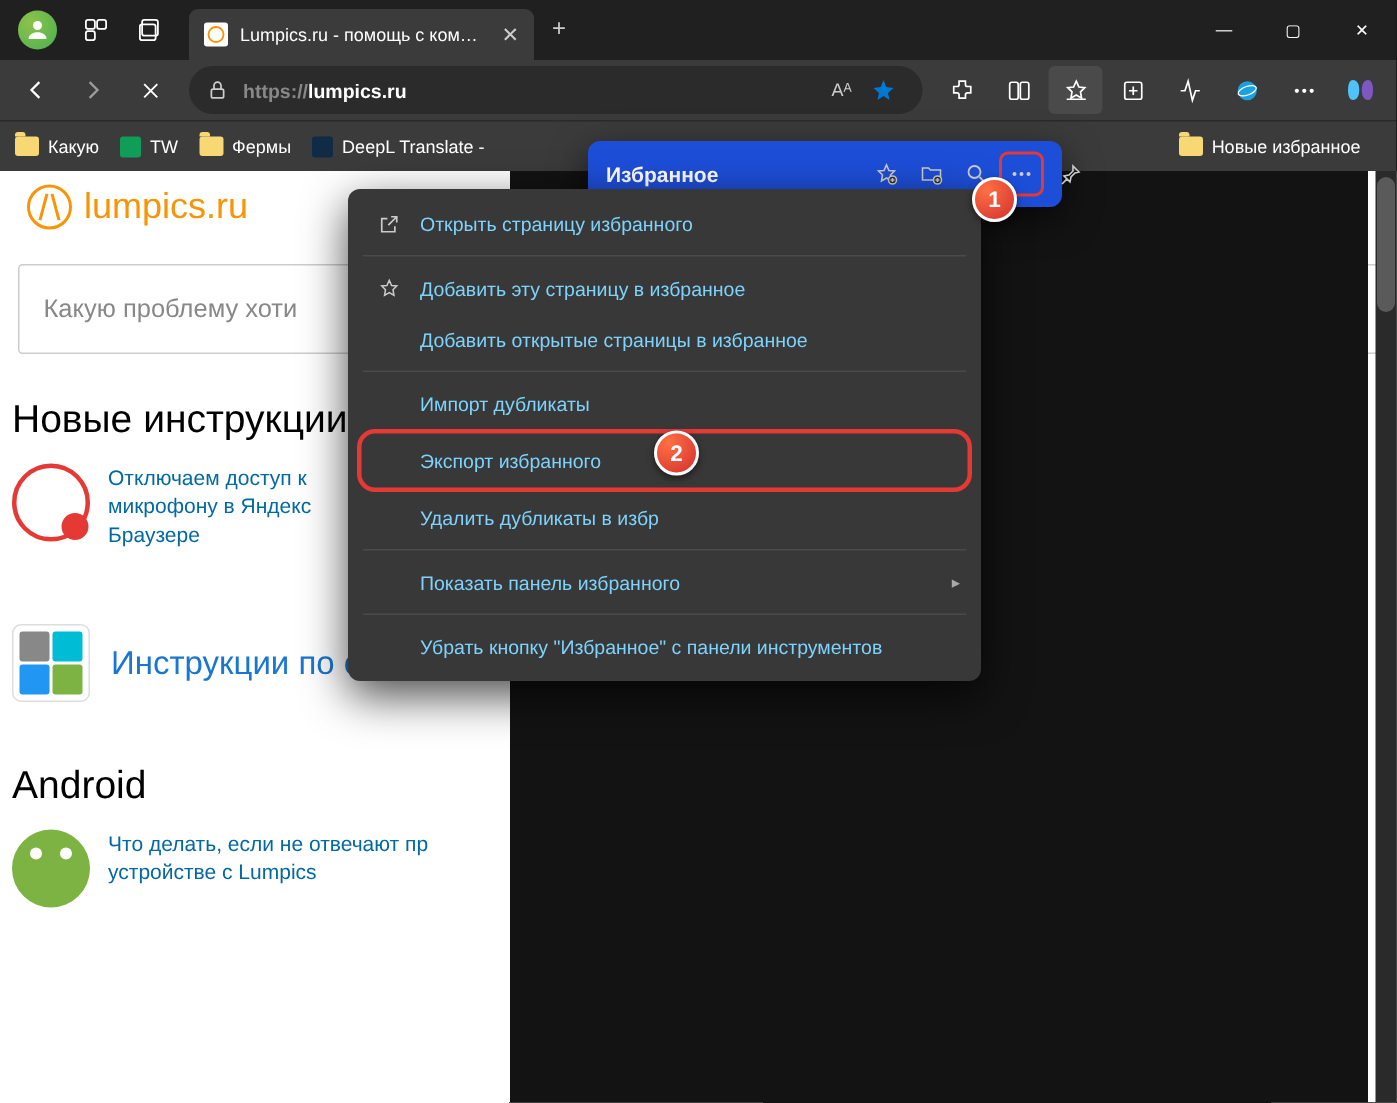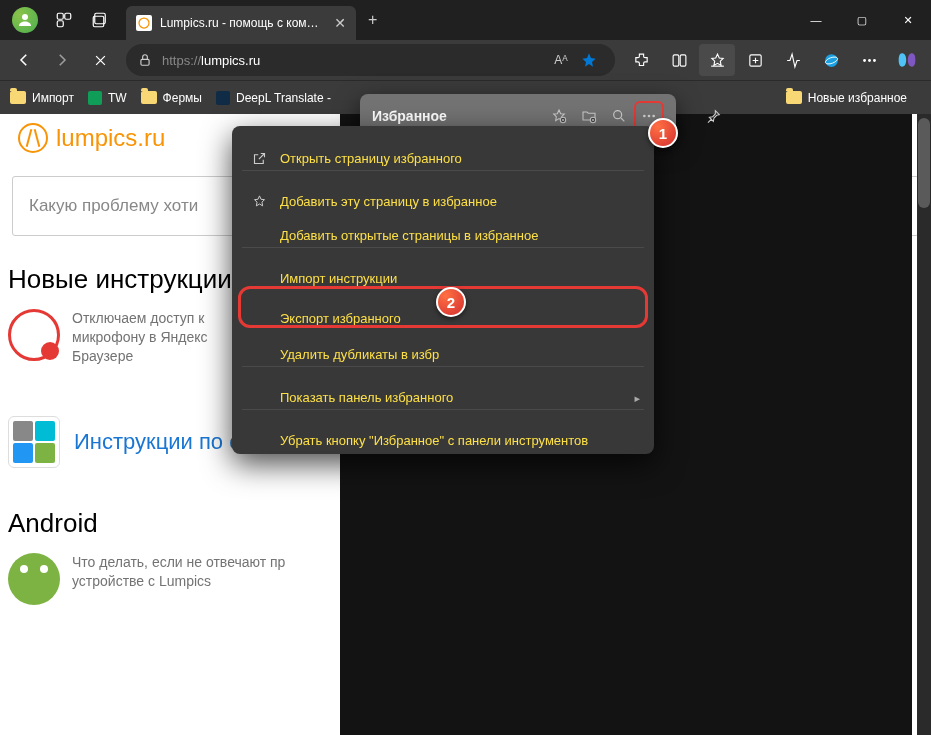--- a/index.html
+++ b/index.html
@@ -17,21 +17,21 @@
 .new-tab { color: #ccc; margin-left: 12px; font-size: 16px; font-weight: 300; }
 .win-controls { position: absolute; right: 0; top: 0; display: flex; }
 .win-btn { width: 46px; height: 40px; display: flex; align-items: center; justify-content: center; color: #fff; font-size: 11px; }
 
 
 .toolbar { height: 40px; background: #3b3b3b; display: flex; align-items: center; padding: 0 6px; gap: 2px; }
 .tbtn { width: 36px; height: 32px; display: flex; align-items: center; justify-content: center; color: #fff; border-radius: 4px; }
 .tbtn.dim { opacity: 0.5; }
 .urlbar { flex: 1; height: 32px; background: #2b2b2b; border-radius: 16px; display: flex; align-items: center; padding: 0 12px; margin: 0 6px; }
 .urlbar .lock { color: #ccc; margin-right: 10px; }
-.urlbar .url { color: #fff; font-size: 13px; flex: 1; }
+.urlbar .url { color: #fff; font-size: 13px; flex: 1; font-weight: bold; }
 .urlbar .url .proto { color: #888; }
 .urlbar .rbtn { width: 28px; display: flex; justify-content: center; color: #ccc; }
 .star-filled { color: #0078d4; }
 
 
 .bookbar { height: 34px; background: #3b3b3b; display: flex; align-items: center; padding: 0 10px; border-top: 1px solid #2a2a2a; font-size: 12px; color: #fff; }
 .bm { display: flex; align-items: center; margin-right: 14px; gap: 6px; }
 .bm-folder { width: 16px; height: 13px; background: #f8d775; border-radius: 2px; position: relative; }
 .bm-folder::before { content:''; position:absolute; top:-3px; left:0; width:7px; height:3px; background:#f8d775; border-radius:2px 2px 0 0; }
 .bm-sheets { width: 14px; height: 14px; background: #0f9d58; border-radius: 2px; }
@@ -45,51 +45,51 @@
 .site-logo-icon::before, .site-logo-icon::after { content:''; position:absolute; background:#f89406; }
 .site-logo-icon::before { width: 2px; height: 18px; left: 8px; top: 4px; transform: rotate(15deg); }
 .site-logo-icon::after { width: 2px; height: 18px; left: 16px; top: 4px; transform: rotate(-15deg); }
 .site-logo-text { color: #f89406; font-size: 24px; font-weight: 400; }
 .searchbox { margin: 14px 12px 0 12px; height: 60px; border: 1px solid #ccc; border-radius: 3px; display: flex; align-items: center; padding: 0 16px; color: #888; font-size: 17px; }
 .section-h { font-size: 26px; color: #000; margin: 28px 0 14px 8px; font-weight: 400; }
 .article { display: flex; align-items: flex-start; margin: 0 8px 36px 8px; max-width: 210px; }
 .art-icon { width: 52px; height: 52px; margin-right: 12px; flex-shrink: 0; }
 .yandex-icon { border-radius: 50%; border: 3px solid #e53935; background: #fff; position: relative; }
 .yandex-icon::after { content:''; position:absolute; bottom:-2px; right:-2px; width:18px; height:18px; border-radius:50%; background:#e53935; }
-.art-link { color: #737373; font-size: 14px; line-height: 1.35; }
+.art-link { color: #0369a1; font-size: 14px; line-height: 1.35; }
 .os-row { display: flex; align-items: center; margin: 0 8px; }
 .os-icons { width: 52px; height: 52px; margin-right: 14px; background: #fff; border: 1px solid #ddd; border-radius: 6px; display: grid; grid-template-columns: 1fr 1fr; grid-template-rows: 1fr 1fr; gap: 2px; padding: 4px; }
 .os-icons div { border-radius: 2px; }
 .os-link { color: #1976d2; font-size: 22px; }
 .android-row { display: flex; align-items: flex-start; margin: 10px 8px 0 8px; }
 .android-icon { width: 52px; height: 52px; border-radius: 50%; background: #7cb342; margin-right: 12px; flex-shrink:0; position:relative; }
 .android-icon::before { content:''; position:absolute; top:12px; left:12px; width:8px; height:8px; border-radius:50%; background:#fff; box-shadow: 20px 0 0 #fff; }
 .share { position: absolute; right: 24px; top: 240px; display: flex; gap: 10px; }
 .share-btn { width: 44px; height: 44px; border-radius: 6px; display: flex; align-items: center; justify-content: center; color: #fff; font-size: 20px; font-weight: bold; }
 .tg { background: #29b6f6; }
 .vk { background: #1976d2; }
 .ok { background: #f57c00; }
 .content-right { position: absolute; right: 24px; top: 530px; color: #1976d2; font-size: 14px; text-align: right; max-width: 170px; }
 .scrollbar { position:absolute; right:0; top:0; width:14px; height:100%; background:#2a2a2a; }
 .scroll-thumb { position:absolute; right:1px; top:4px; width:12px; height:90px; background:#5a5a5a; border-radius:6px; }
 
 
 .dark-pane { position: absolute; top: 114px; left: 340px; width: 572px; bottom: 0; background: #131313; }
 
 
-.fav-popup { position: absolute; top: 94px; left: 360px; width: 316px; background: #737373; border-radius: 8px; box-shadow: 0 8px 24px rgba(0,0,0,0.6); z-index: 100; }
+.fav-popup { position: absolute; top: 94px; left: 392px; width: 316px; background: #1d4ed8; border-radius: 8px; box-shadow: 0 8px 24px rgba(0,0,0,0.6); z-index: 100; }
 .fav-head { display: flex; align-items: center; height: 44px; padding: 0 12px; color: #fff; font-size: 14px; font-weight: 600; }
 .fav-head-title { flex: 1; }
 .fav-head-btn { width: 30px; height: 30px; display: flex; align-items: center; justify-content: center; color: #ccc; }
 .fav-head-btn.boxed { border: 2.5px solid #e53935; border-radius: 6px; }
 .pin-btn { position: absolute; top: 102px; left: 700px; width: 28px; height: 28px; display:flex; align-items:center; justify-content:center; color:#ccc; z-index:100; }
 
 
 .ctx { position: absolute; top: 126px; left: 232px; width: 422px; background: #383838; border-radius: 8px; box-shadow: 0 10px 30px rgba(0,0,0,0.7); z-index: 200; padding: 6px 0; }
-.ctx-item { display: flex; align-items: flex-end; height: 34px; padding: 0 16px; color: #fde047; font-size: 13px; position: relative; }
+.ctx-item { display: flex; align-items: center; height: 34px; padding: 0 16px; color: #7dd3fc; font-size: 13px; position: relative; }
 .ctx-item.haschev::after { content:'▸'; position:absolute; right:14px; color:#aaa; font-size:11px; }
 .ctx-icon { width: 22px; display: flex; justify-content: center; margin-right: 10px; color: #ccc; }
 .ctx-sep { height: 1px; background: #4a4a4a; margin: 4px 10px; }
 .ctx-item.hl { outline: 3px solid #e53935; outline-offset: -1px; border-radius: 10px; margin: 2px 8px; padding: 0 8px; height: 38px; }
 
 
 .callout { position: absolute; width: 30px; height: 30px; border-radius: 50%; background: radial-gradient(circle at 30% 25%, #ff7043, #d32f2f); border: 2px solid #fff; display: flex; align-items: center; justify-content: center; color: #fff; font-weight: bold; font-size: 15px; z-index: 300; box-shadow: 0 2px 5px rgba(0,0,0,0.5); }
 .c1 { top: 118px; left: 648px; }
 .c2 { top: 287px; left: 436px; }
 
@@ -211,21 +211,21 @@
     <svg width="20" height="20" viewBox="0 0 24 24">
         <path d="M6 4c3 0 5 3 5 8s-2 8-5 8c-3 0-4-4-4-8s1-8 4-8z" fill="#4fc3f7"></path>
         <path d="M18 4c-3 0-5 3-5 8s2 8 5 8c3 0 4-4 4-8s-1-8-4-8z" fill="#7e57c2"></path>
       </svg>
   </div>
 </div>
 
 <div class="bookbar">
   <div class="bm">
       <div class="bm-folder"></div>
-      <span>Импорт</span>
+      <span>Какую</span>
     </div>
   <div class="bm">
       <div class="bm-sheets"></div>
       <span>TW</span>
     </div>
   <div class="bm">
       <div class="bm-folder"></div>
       <span>Фермы</span>
     </div>
   <div class="bm">
@@ -342,21 +342,21 @@
     </span>
     <span>Добавить эту страницу в избранное</span>
   </div>
   <div class="ctx-item">
     <span class="ctx-icon"></span>
     <span>Добавить открытые страницы в избранное</span>
   </div>
   <div class="ctx-sep"></div>
   <div class="ctx-item">
     <span class="ctx-icon"></span>
-    <span>Импорт инструкции</span>
+    <span>Импорт дубликаты</span>
   </div>
   <div class="ctx-item hl">
     <span class="ctx-icon"></span>
     <span>Экспорт избранного</span>
   </div>
   <div class="ctx-item">
     <span class="ctx-icon"></span>
     <span>Удалить дубликаты в избр</span>
   </div>
   <div class="ctx-sep"></div>

